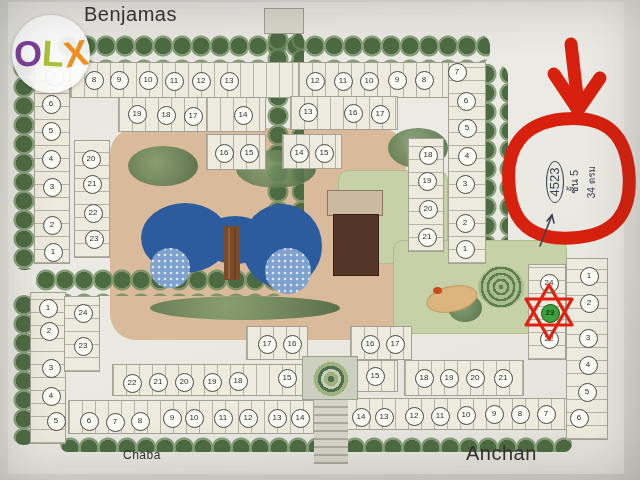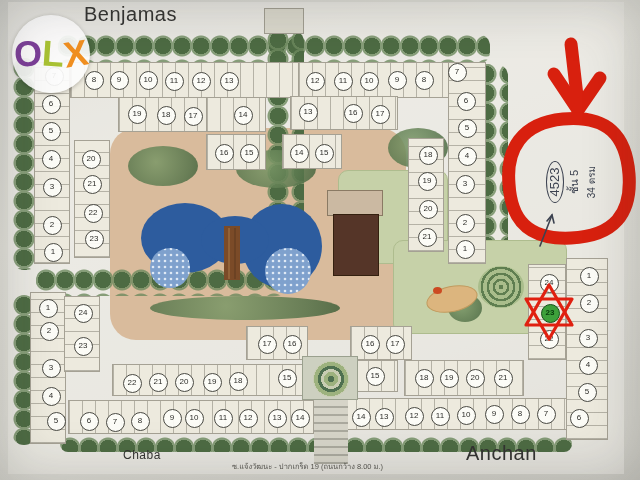--- a/index.html
+++ b/index.html
@@ -248,21 +248,20 @@
 
   <div id="note">
     <span class="u">4523</span>
     <span class="l2">ชั้น 5</span>
     <span class="l3">34 ตรม</span>
   </div>
 
   <div class="street" style="left:84px;top:3px;font-size:20px;">Benjamas</div>
   <div class="street" style="left:123px;top:448px;font-size:12px;">Chaba</div>
   <div class="street" style="left:466px;top:442px;font-size:20px;">Anchan</div>
-  <div class="soi" style="left:232px;top:460px;">ซ.แจ้งวัฒนะ - ปากเกร็ด 19 (ถนนกว้าง 8.00 ม.)</div>
 
   <div id="olx">
       <span style="color: rgb(124, 63, 152); transform: rotate(-3deg);">O</span>
       <span style="color: rgb(169, 194, 52); transform: rotate(4deg);">L</span>
       <span style="color: rgb(240, 143, 33); transform: rotate(-9deg);">X</span>
     </div>
 
 </div>
 
 </body></html>

